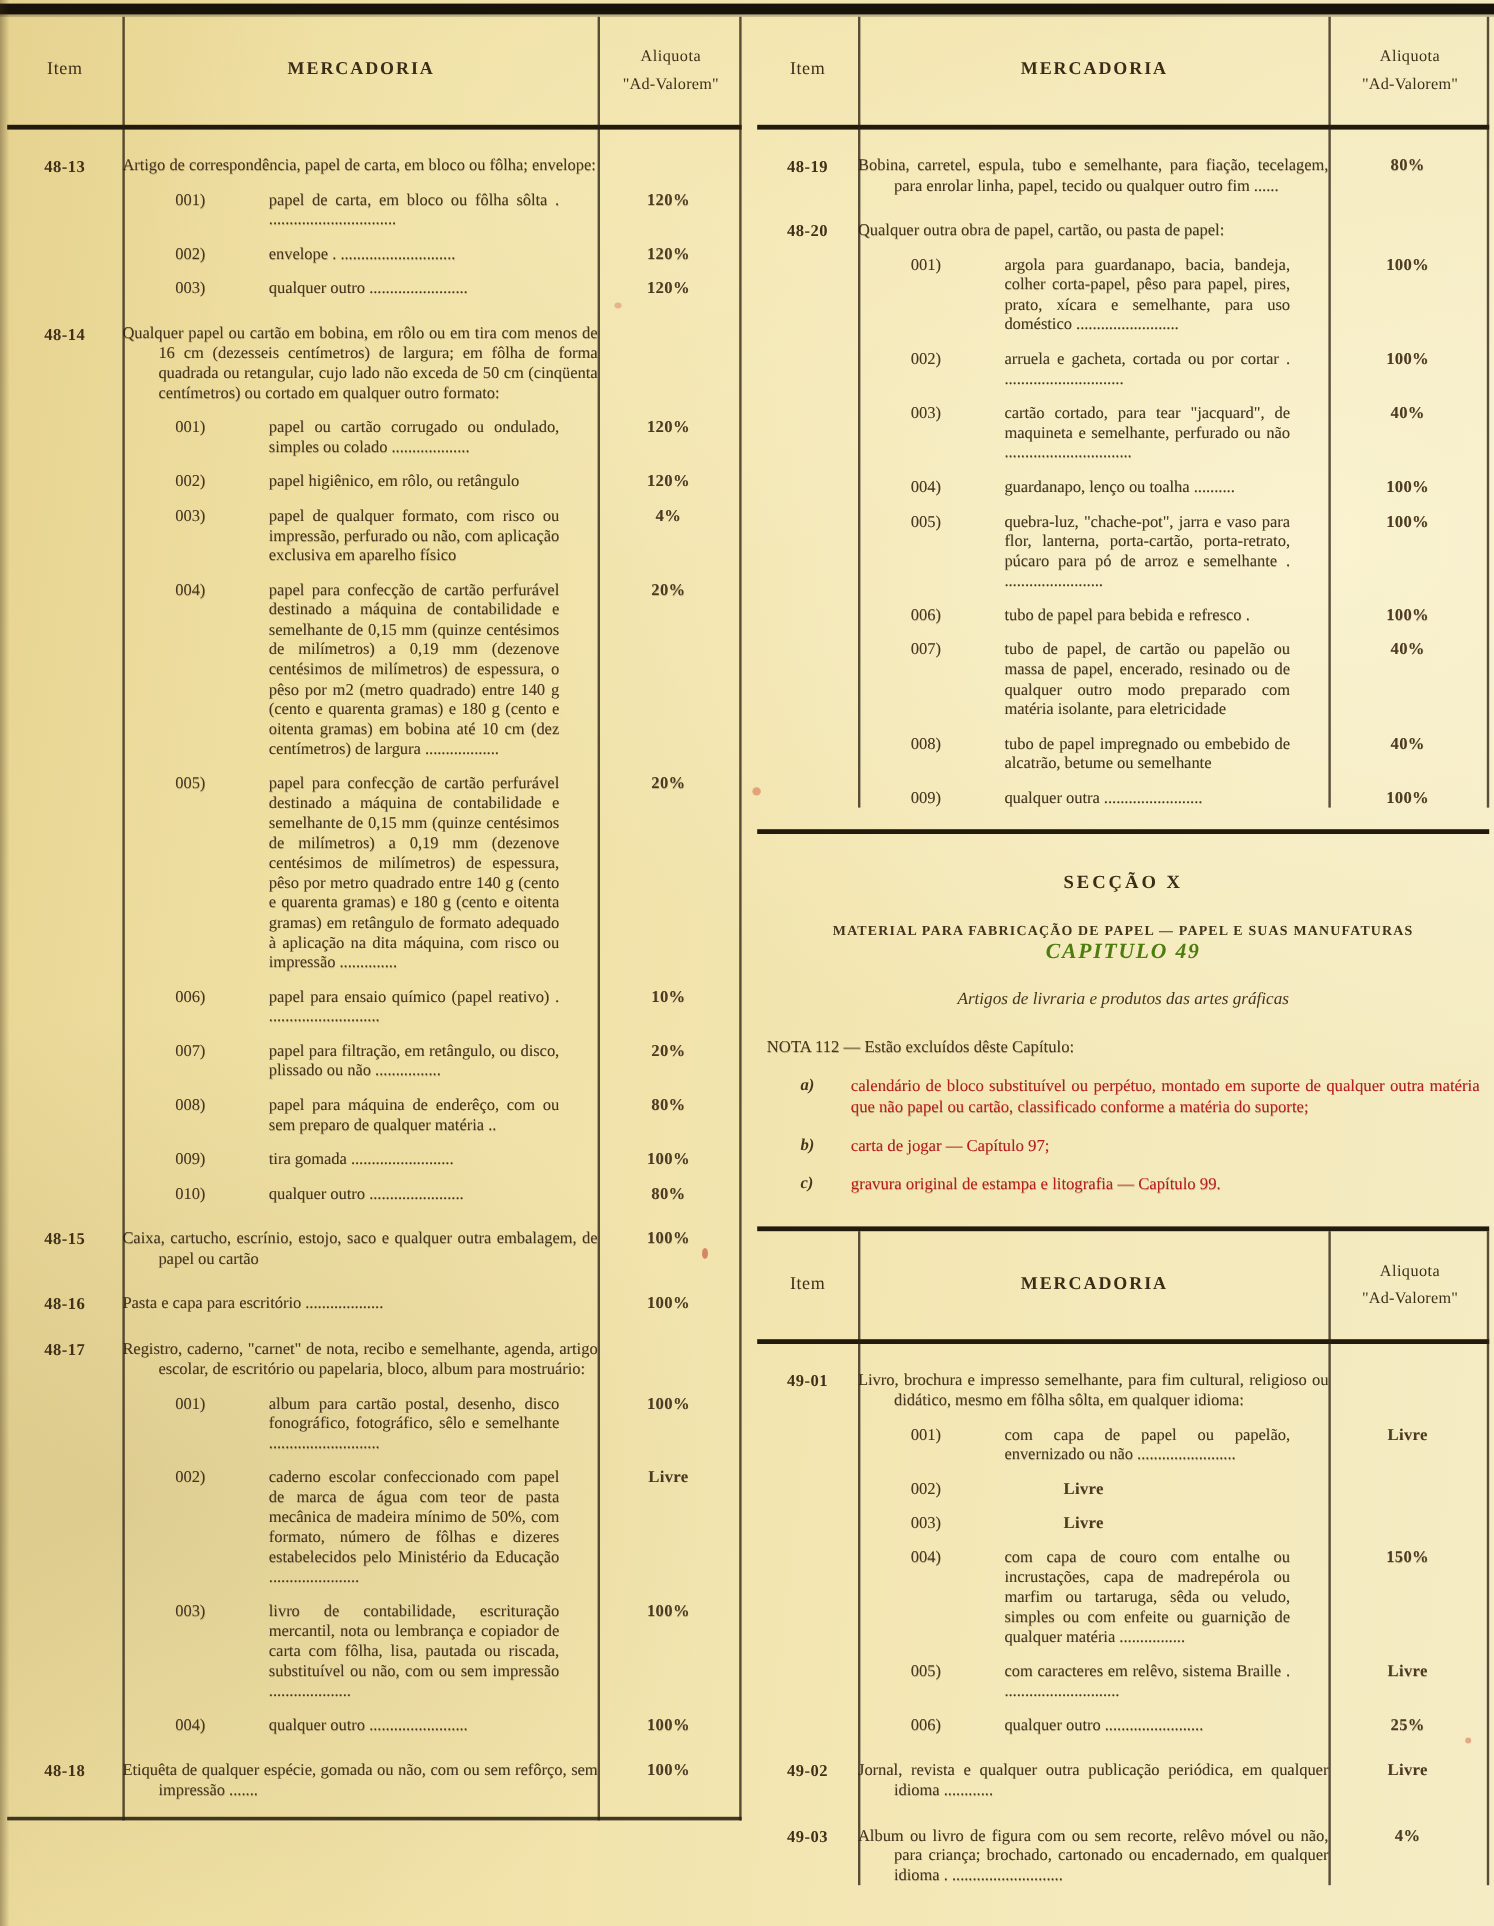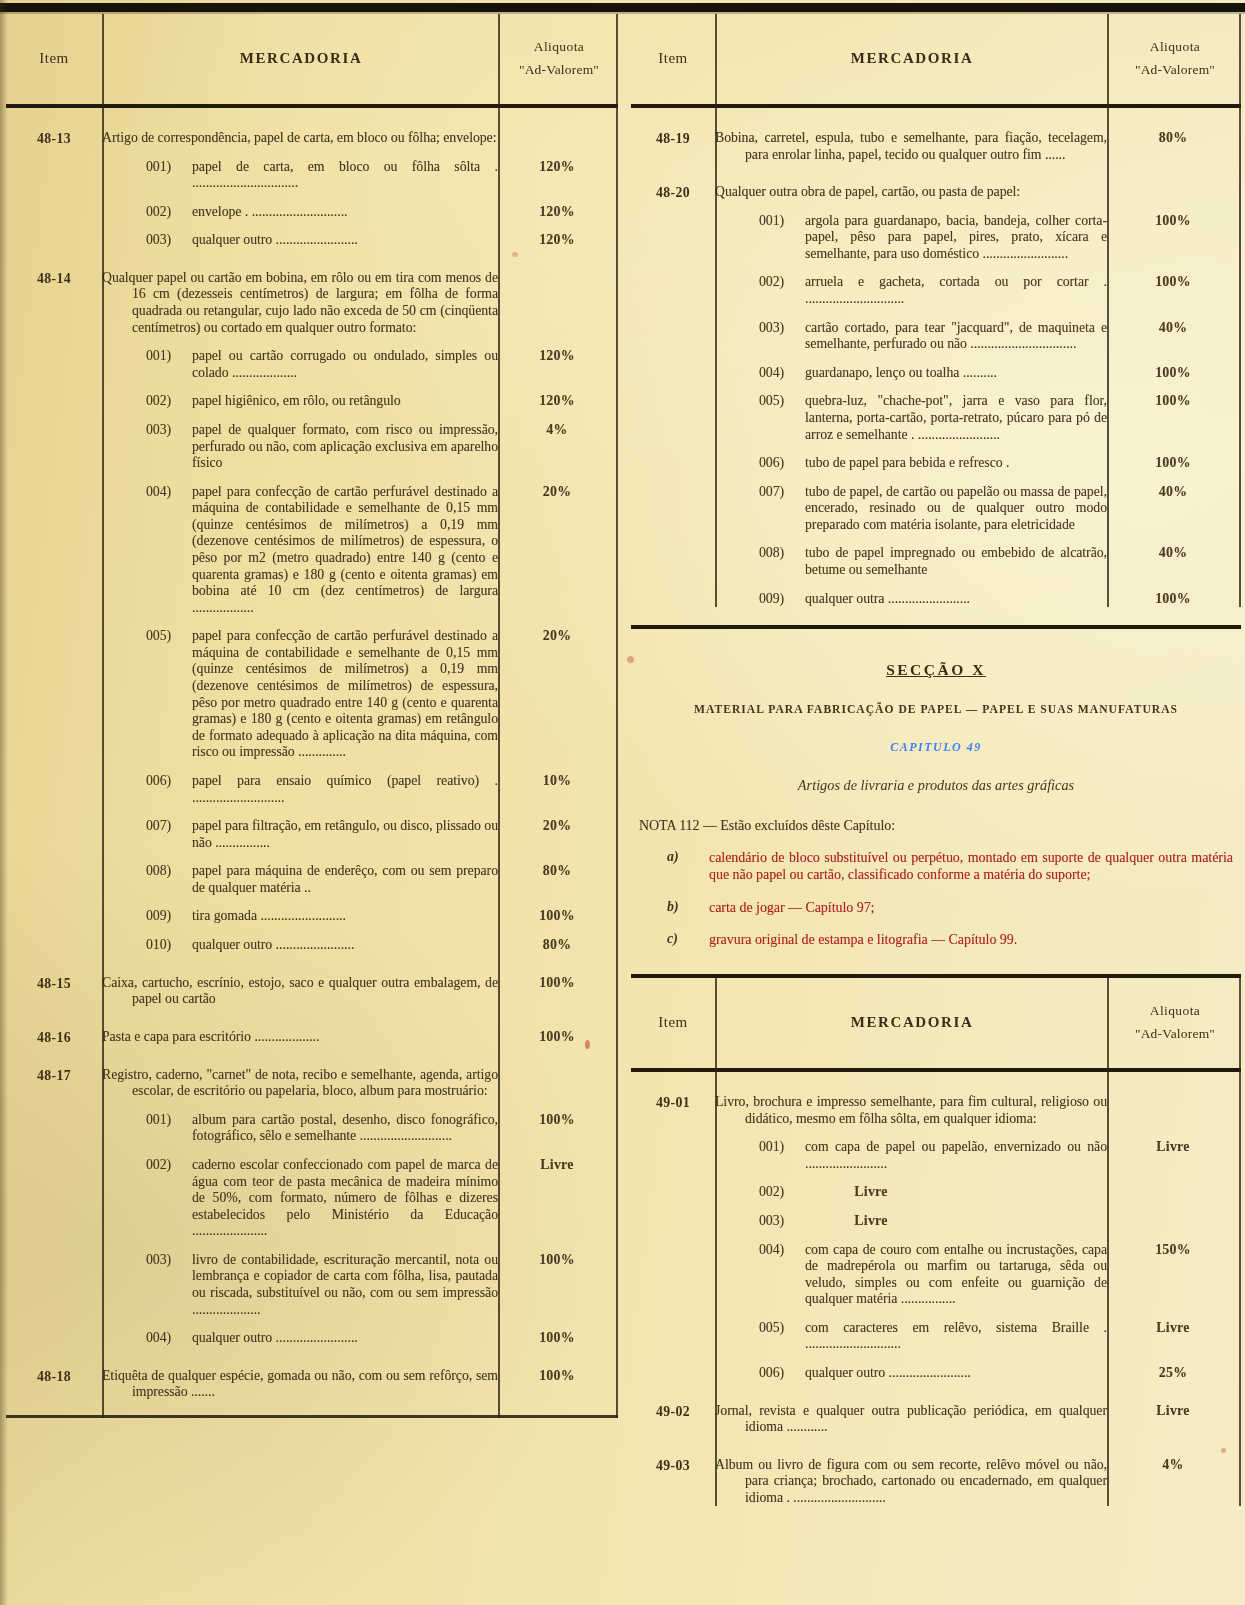--- a/index.html
+++ b/index.html
@@ -36,41 +36,41 @@
   .h-val .l1{margin-bottom:9px;letter-spacing:.4px;}
   .h-val .l2{letter-spacing:.2px;}
 
   .tbody{padding-top:6px;}
   .trow{display:flex;margin-top:21px;}
   .trow:first-child{margin-top:16px;}
   .c-item{flex:none;width:var(--itemw);text-align:center;font-weight:bold;
     font-size:13.8px;color:#40301a;padding-top:1px;letter-spacing:.4px;}
   .c-body{flex:1;min-width:0;padding-right:2px;}
   .blk{display:flex;align-items:flex-start;}
-  .blk + .blk{margin-top:12px;}
+  .blk + .blk{margin-top:12px;gap:32px;}
   .btext{flex:1;min-width:0;font-size:13.7px;line-height:1.21;color:#46351f;
     text-align:justify;word-break:break-word;
     text-shadow:.3px .3px 0 rgba(70,50,30,.30);}
   .btext.intro{padding-left:30px;text-indent:-30px;}
   .blk.sub{padding-left:44px;}
   .bnum{flex:none;width:46px;font-size:13.7px;color:#46351f;line-height:1.21;align-self:flex-start;
     text-shadow:.3px .3px 0 rgba(70,50,30,.30);}
   .bval{flex:none;width:var(--valw);text-align:center;font-weight:bold;font-size:13.8px;
     color:#4c3a22;padding-bottom:0;letter-spacing:.3px;
     text-shadow:.3px .3px 0 rgba(76,58,34,.28);}
   .bottomrule{height:3px;background:rgba(34,26,13,.85);margin-top:14px;}
 
   .sectionblock{padding:4px 8px 0;}
   .rule-heavy{height:4px;background:#221a0d;margin:18px 0 0;}
   .sec-title{text-align:center;font-weight:bold;font-size:15.5px;letter-spacing:2.5px;
-    color:#3c2d17;margin-top:28px;text-decoration:underline;}
+    color:#3c2d17;margin-top:28px;}
   .sec-sub{text-align:center;font-weight:bold;font-size:11.6px;letter-spacing:1px;
     color:#45351e;margin-top:24px;}
-  .chap-title{text-align:center;font-weight:bold;font-style:italic;font-size:12px;
-    letter-spacing:1.5px;color:#3b82f6;margin-top:24px;}
+  .chap-title{text-align:center;font-weight:bold;font-style:italic;font-size:18px;
+    letter-spacing:1.5px;color:#4d7c0f;}
   .chap-sub{text-align:center;font-style:italic;font-size:14.3px;color:#46351f;margin-top:22px;}
   .nota{font-size:13.9px;color:#46351f;margin-top:24px;
     text-shadow:.3px .3px 0 rgba(70,50,30,.30);}
   .nota-item{display:flex;margin-top:15px;padding-left:28px;}
   .nota-label{flex:none;width:42px;font-weight:bold;font-style:italic;font-size:13.9px;color:#46351f;}
   .nota-text{flex:1;font-size:13.9px;line-height:1.24;color:#b91c1c;text-align:justify;
     text-shadow:.3px .3px 0 rgba(70,50,30,.30);}
   .gap-table2{margin-top:26px;}
 
   .speckle{position:absolute;border-radius:50%;pointer-events:none;}

